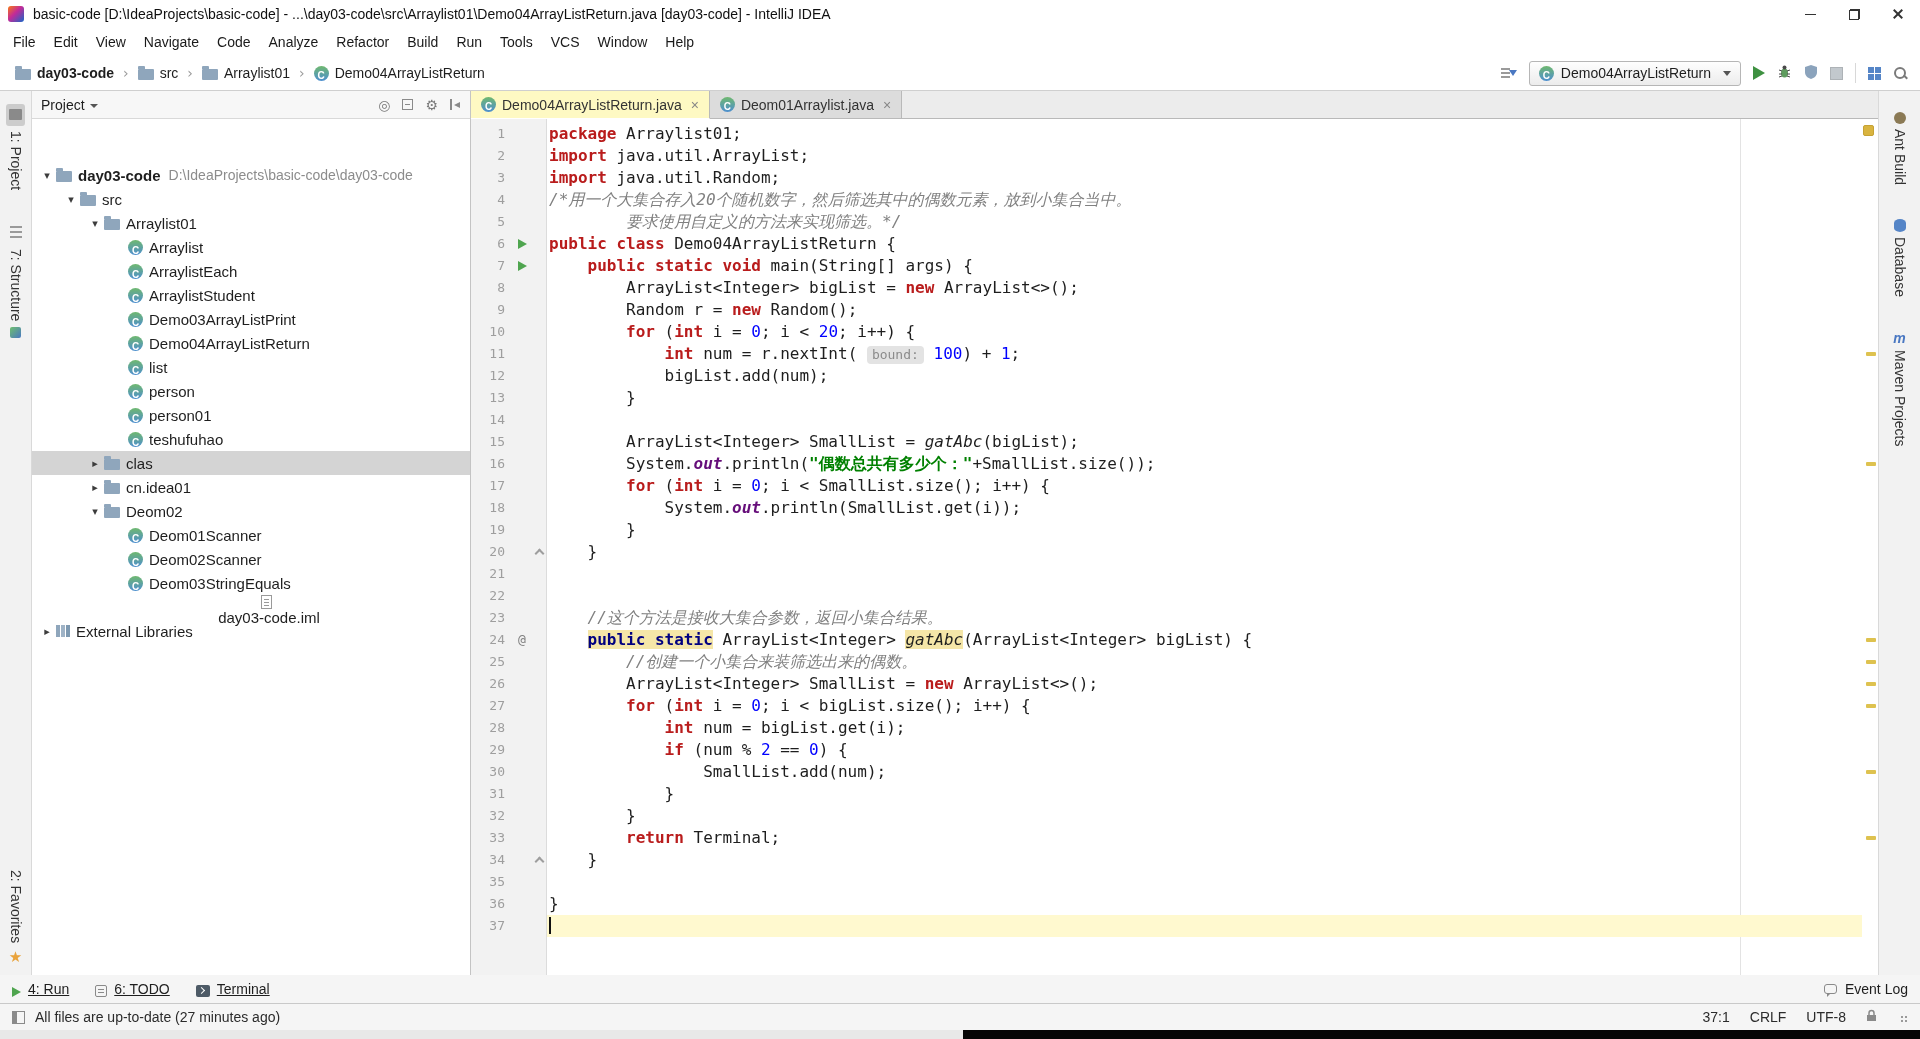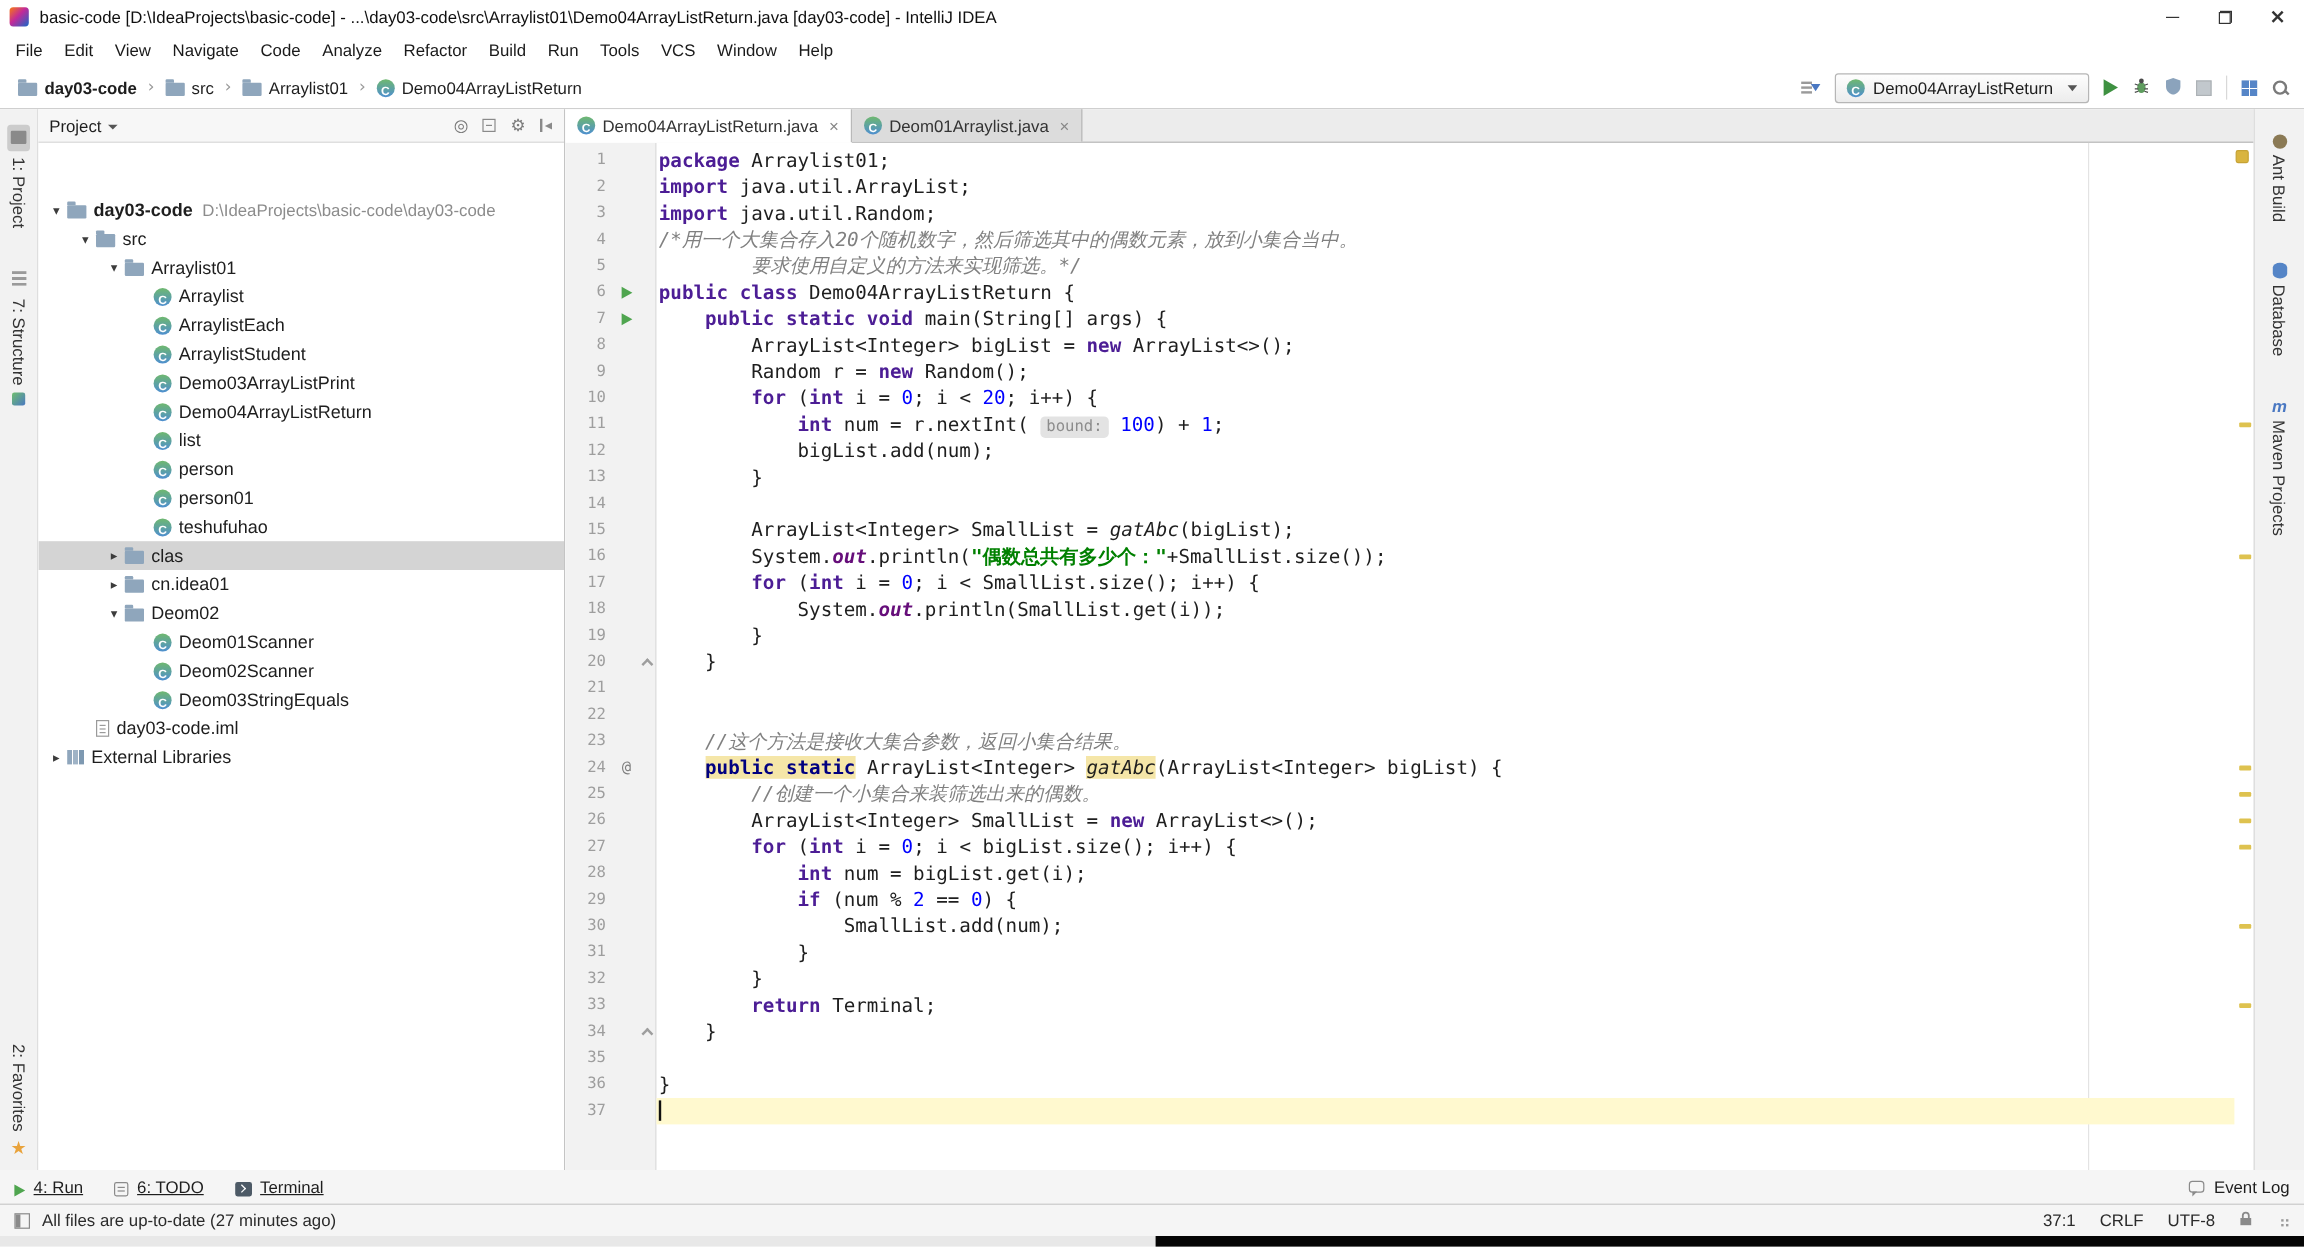--- a/index.html
+++ b/index.html
@@ -87,37 +87,37 @@
   .ico-class { width: 15px; height: 15px; border-radius: 50%; background: linear-gradient(180deg, #6FB86F 0%, #4E8FD0 100%); text-align: center; }
   .ico-class::before { content: "C"; color: #fff; font-size: 10px; font-weight: bold; line-height: 15px; font-family: "Liberation Sans", sans-serif; }
   .ico-file { width: 11px; height: 14px; background: #fff; border: 1px solid #9A9A9A; }
   .ico-file::before { content: ""; position: absolute; left: 2px; top: 3px; width: 5px; height: 1px; background: #9A9A9A; box-shadow: 0 3px 0 #9A9A9A, 0 6px 0 #9A9A9A; }
   .ico-library { width: 14px; height: 12px; background: linear-gradient(90deg, #8FA6BC 0 4px, #fff 4px 5px, #9FB3C6 5px 9px, #fff 9px 10px, #7E99B1 10px 14px); }
 
   
   .editor { flex: 1; display: flex; flex-direction: column; background: #fff; min-width: 0; }
   .tabs { height: 28px; display: flex; align-items: stretch; background: #ECECEC; border-bottom: 1px solid #B9B9B9; flex: none; }
   .tab { display: flex; align-items: center; gap: 6px; padding: 0 10px; font-size: 14px; border-right: 1px solid #B9B9B9; background: #DCDCDC; color: #333; position: relative; }
-  .tab.active { background: #ffffff; margin-bottom: -1px; border-bottom: 1px solid #fff; z-index: 2; text-align: center; }
+  .tab.active { background: #fef9c3; margin-bottom: -1px; border-bottom: 1px solid #fff; z-index: 2; text-align: center; }
   .tab-close { color: #878787; font-size: 14px; margin-left: 3px; }
   .code-pane { position: relative; flex: 1; overflow: hidden; font-family: "DejaVu Sans Mono", "Liberation Mono", monospace; font-size: 16px; line-height: 22px; }
   .gutter-bg { position: absolute; left: 0; top: 0; bottom: 0; width: 76px; background: #F2F2F2; border-right: 1px solid #DCDCDC; }
   .margin-line { position: absolute; left: 1269px; top: 0; bottom: 0; width: 1px; background: #E3E3E3; }
   #code-lines { position: absolute; left: 0; top: 4px; right: 16px; }
   .code-row { display: flex; height: 22px; position: relative; }
   .ln { width: 40px; text-align: right; padding-right: 6px; color: #9E9E9E; font-size: 13px; flex: none; }
   .gic { width: 22px; display: flex; align-items: center; justify-content: center; flex: none; }
   .gic.at { color: #808080; font-size: 13px; font-family: "DejaVu Sans Mono", monospace; }
   .run-tri { width: 0; height: 0; border-left: 9px solid #4FA54F; border-top: 5px solid transparent; border-bottom: 5px solid transparent; }
   .fold { width: 14px; position: relative; flex: none; }
   .fold-up { position: absolute; left: 3px; top: 9px; width: 7px; height: 7px; border-top: 2px solid #9E9E9E; border-right: 2px solid #9E9E9E; transform: rotate(-45deg); }
   .ctext { white-space: pre; flex: 1; position: relative; padding-left: 2px; }
   .caret-row .ctext { background: #FFF9CF; }
   .caret { position: absolute; left: 2px; top: 2px; width: 2px; height: 17px; background: #111; }
-  .tk-kw { color: #4c1d95; font-weight: bold; }
+  .tk-kw { color: #b91c1c; font-weight: bold; }
   .tk-kwhl { color: #000080; font-weight: bold; background: #F5E6A8; }
   .tk-num { color: #0000FF; }
   .tk-str { color: #008000; font-weight: bold; }
   .tk-cmt { color: #808080; font-style: italic; }
   .tk-so { color: #660E7A; font-weight: bold; font-style: italic; }
   .tk-it { font-style: italic; }
   .tk-ithl { font-style: italic; background: #F5E6A8; }
   .tk-hint { background: #E3E3E3; color: #8C8C8C; border-radius: 4px; padding: 0 5px; font-size: 13px; display: inline-block; line-height: 18px; }
   .stripe-indicator { position: absolute; top: 6px; right: 4px; width: 11px; height: 11px; background: #D9B43F; border: 1px solid #C6A234; border-radius: 2px; }
   .warn-tick { position: absolute; right: 2px; width: 10px; height: 4px; background: #DEC24F; border-radius: 1px; }
@@ -340,21 +340,21 @@
           <div class="tree-row" style="padding-left: 78px;">
             <span class="chev"></span>
             <span class="ico ico-class"></span>
             <span class="tree-label">Deom02Scanner</span>
           </div>
           <div class="tree-row" style="padding-left: 78px;">
             <span class="chev"></span>
             <span class="ico ico-class"></span>
             <span class="tree-label">Deom03StringEquals</span>
           </div>
-          <div class="tree-row" style="padding-left: 30px;">
+          <div class="tree-row" style="padding-left: 30px; flex-direction: column;">
             <span class="chev"></span>
             <span class="ico ico-file"></span>
             <span class="tree-label">day03-code.iml</span>
           </div>
           <div class="tree-row" style="padding-left: 6px;">
             <span class="chev">▸</span>
             <span class="ico ico-library"></span>
             <span class="tree-label">External Libraries</span>
           </div>
         </div>

